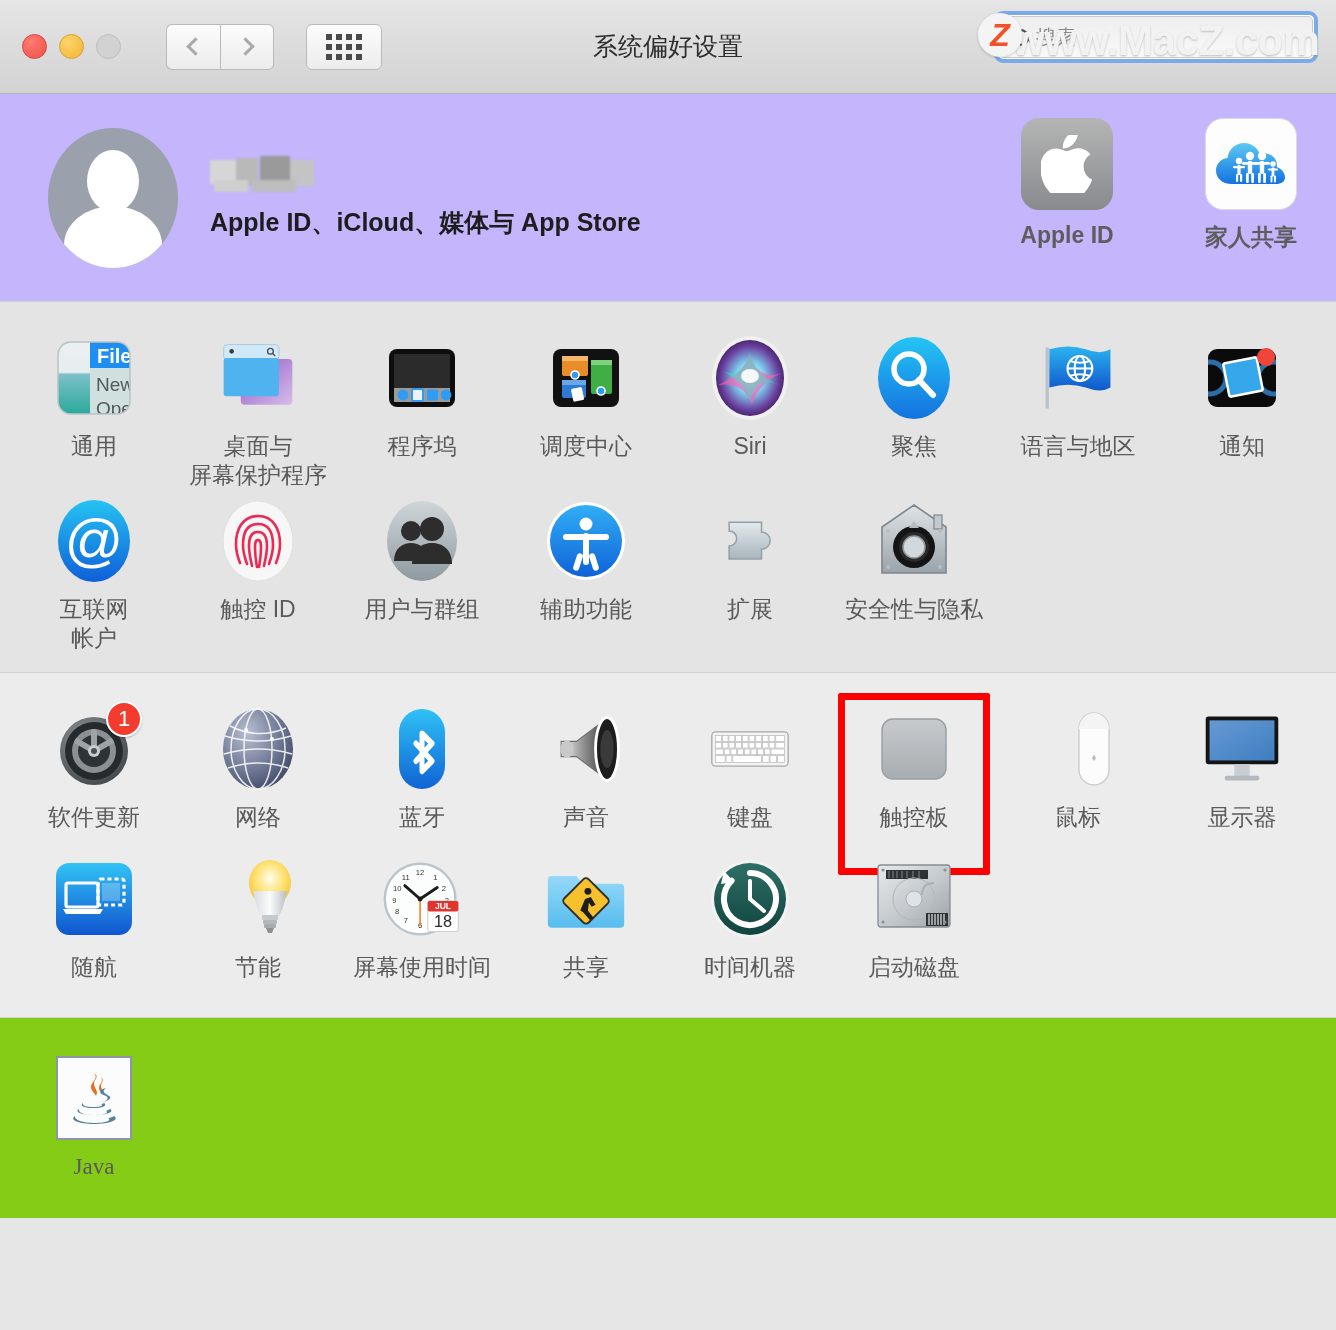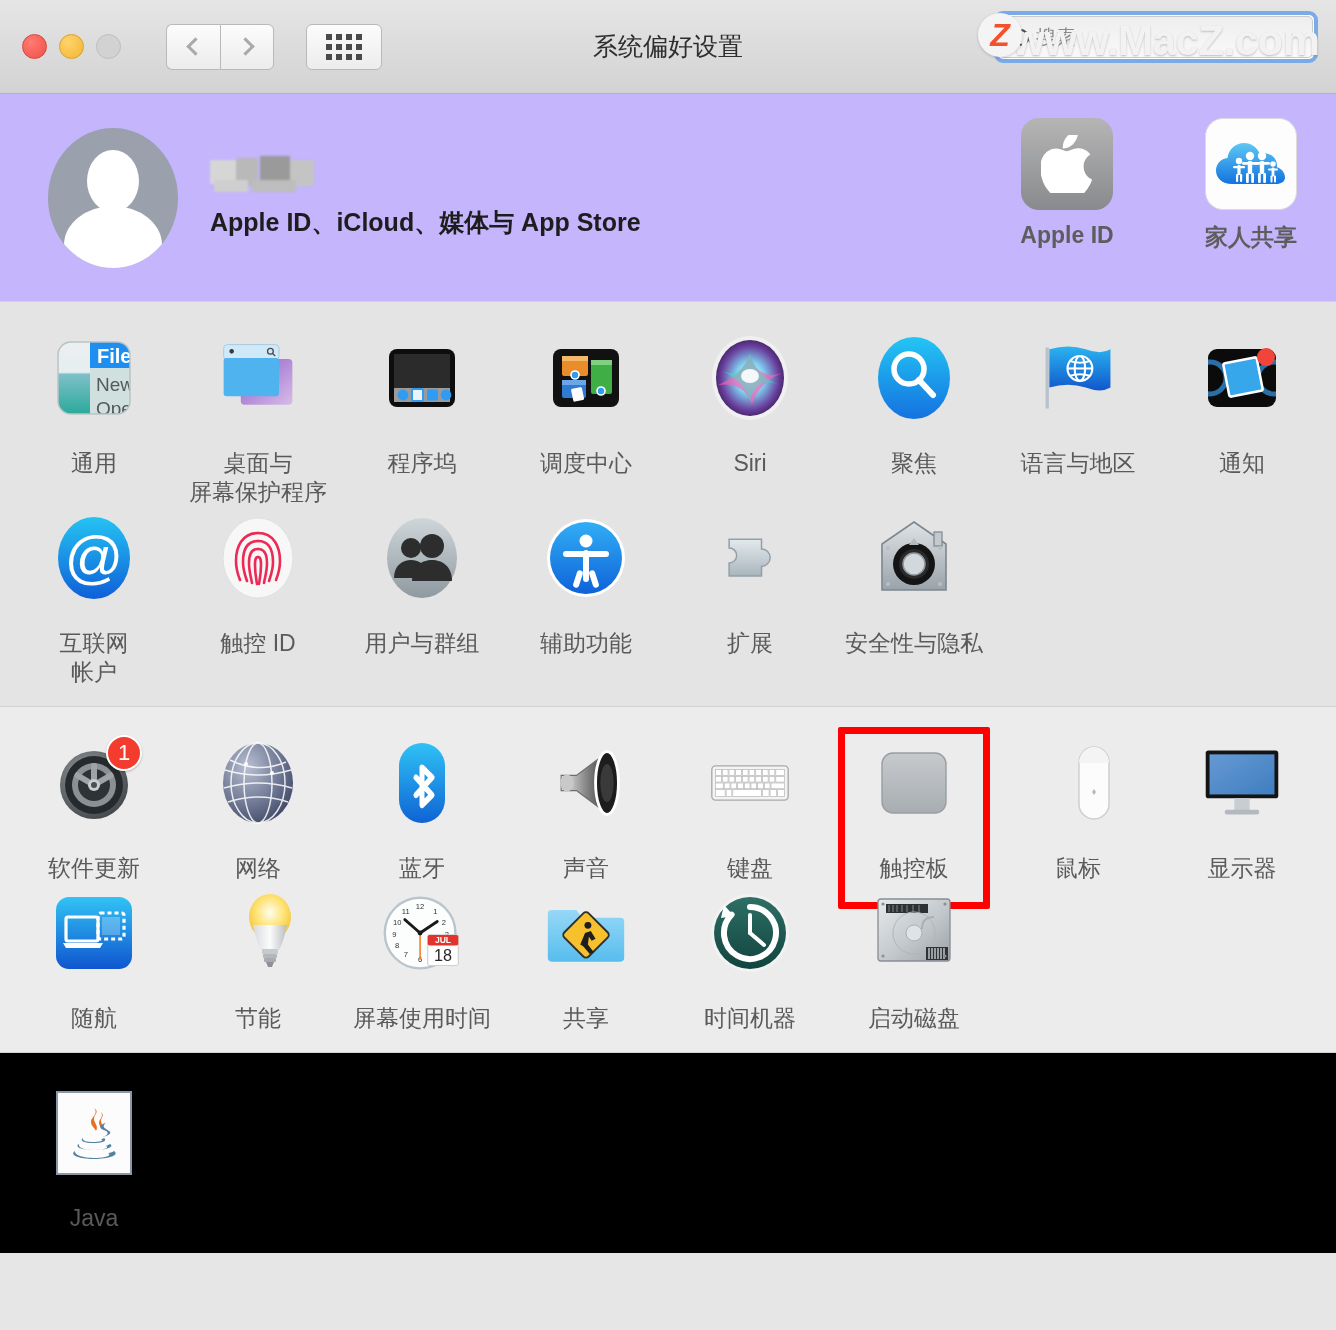--- a/index.html
+++ b/index.html
@@ -121,39 +121,39 @@
   .sec-a { background: #e4e4e4; }
   .sec-b { background: #ececec; }
 
   .grid { display: grid; grid-template-columns: repeat(8, 164px); justify-content: center; }
   .cell {
     display: flex; flex-direction: column; align-items: center;
     padding-top: 8px; min-height: 150px; position: relative;
   }
   .ic { width: 84px; height: 84px; position: relative; display: flex; align-items: center; justify-content: flex-end; }
   .cell .lbl {
-    margin-top: 29px; font-size: 23px; color: #5a5a5a;
+    margin-top: 12px; font-size: 23px; color: #5a5a5a;
     text-align: center; line-height: 1.28; white-space: pre-line;
   }
 
   .badge {
     position: absolute; right: -6px; top: -6px;
     min-width: 36px; height: 36px; border-radius: 18px;
     background: #f33b2e; color: #fff; font-size: 22px;
     display: flex; align-items: center; justify-content: center;
     border: 2px solid #fff; box-shadow: 0 1px 2px rgba(0,0,0,.25);
   }
 
   .highlight-box {
     position: absolute; left: 6px; top: -6px; width: 152px; height: 182px;
     border: 7px solid #ff0000; border-radius: 2px; pointer-events: none;
   }
 
   
-  .java-sec { background: #000000; padding: 30px 0 20px 0; }
+  .java-sec { background: #84cc16; padding: 30px 0 20px 0; font-family: Liberation Serif, serif; }
   .java-grid { display: grid; grid-template-columns: repeat(8, 164px); justify-content: center; }
   .java-ic { width: 76px; height: 84px; background: #fcfcfc; border: 2px solid #8b97a8; display: flex; align-items: center; justify-content: center; }
 </style>
 </head>
 <body>
 
 <div class="window">
 
   <div class="titlebar">
     <div class="traffic">

